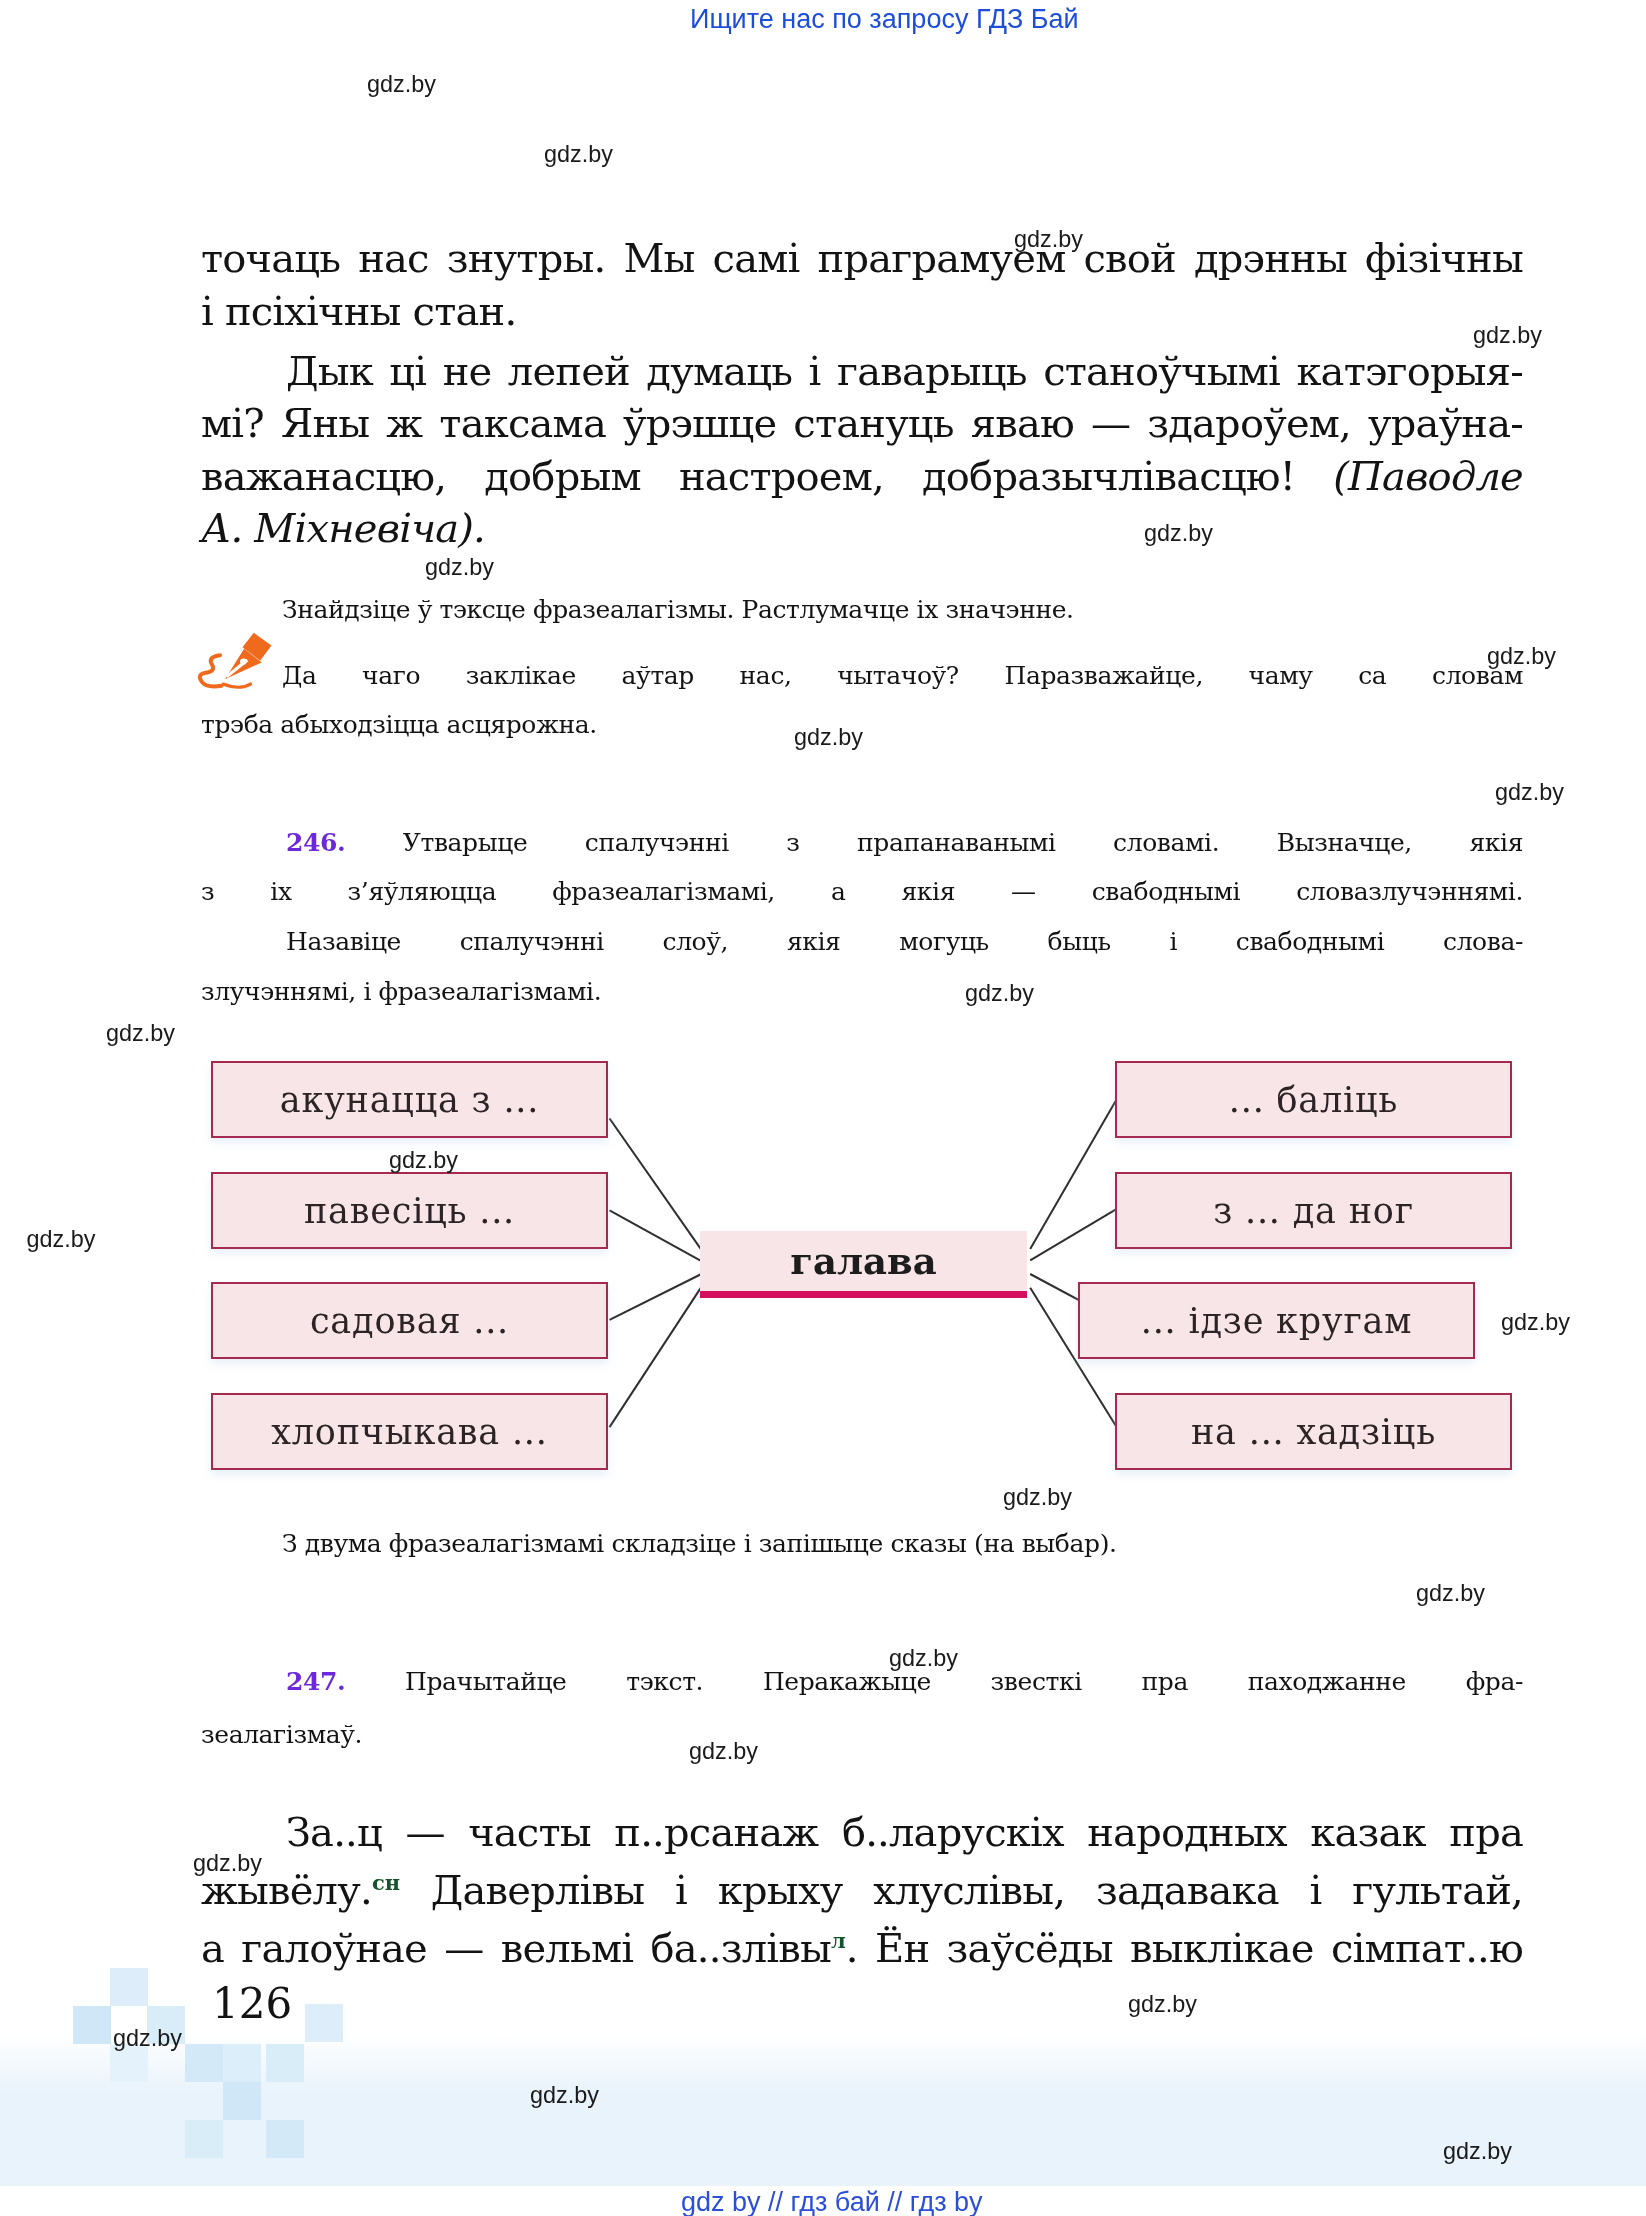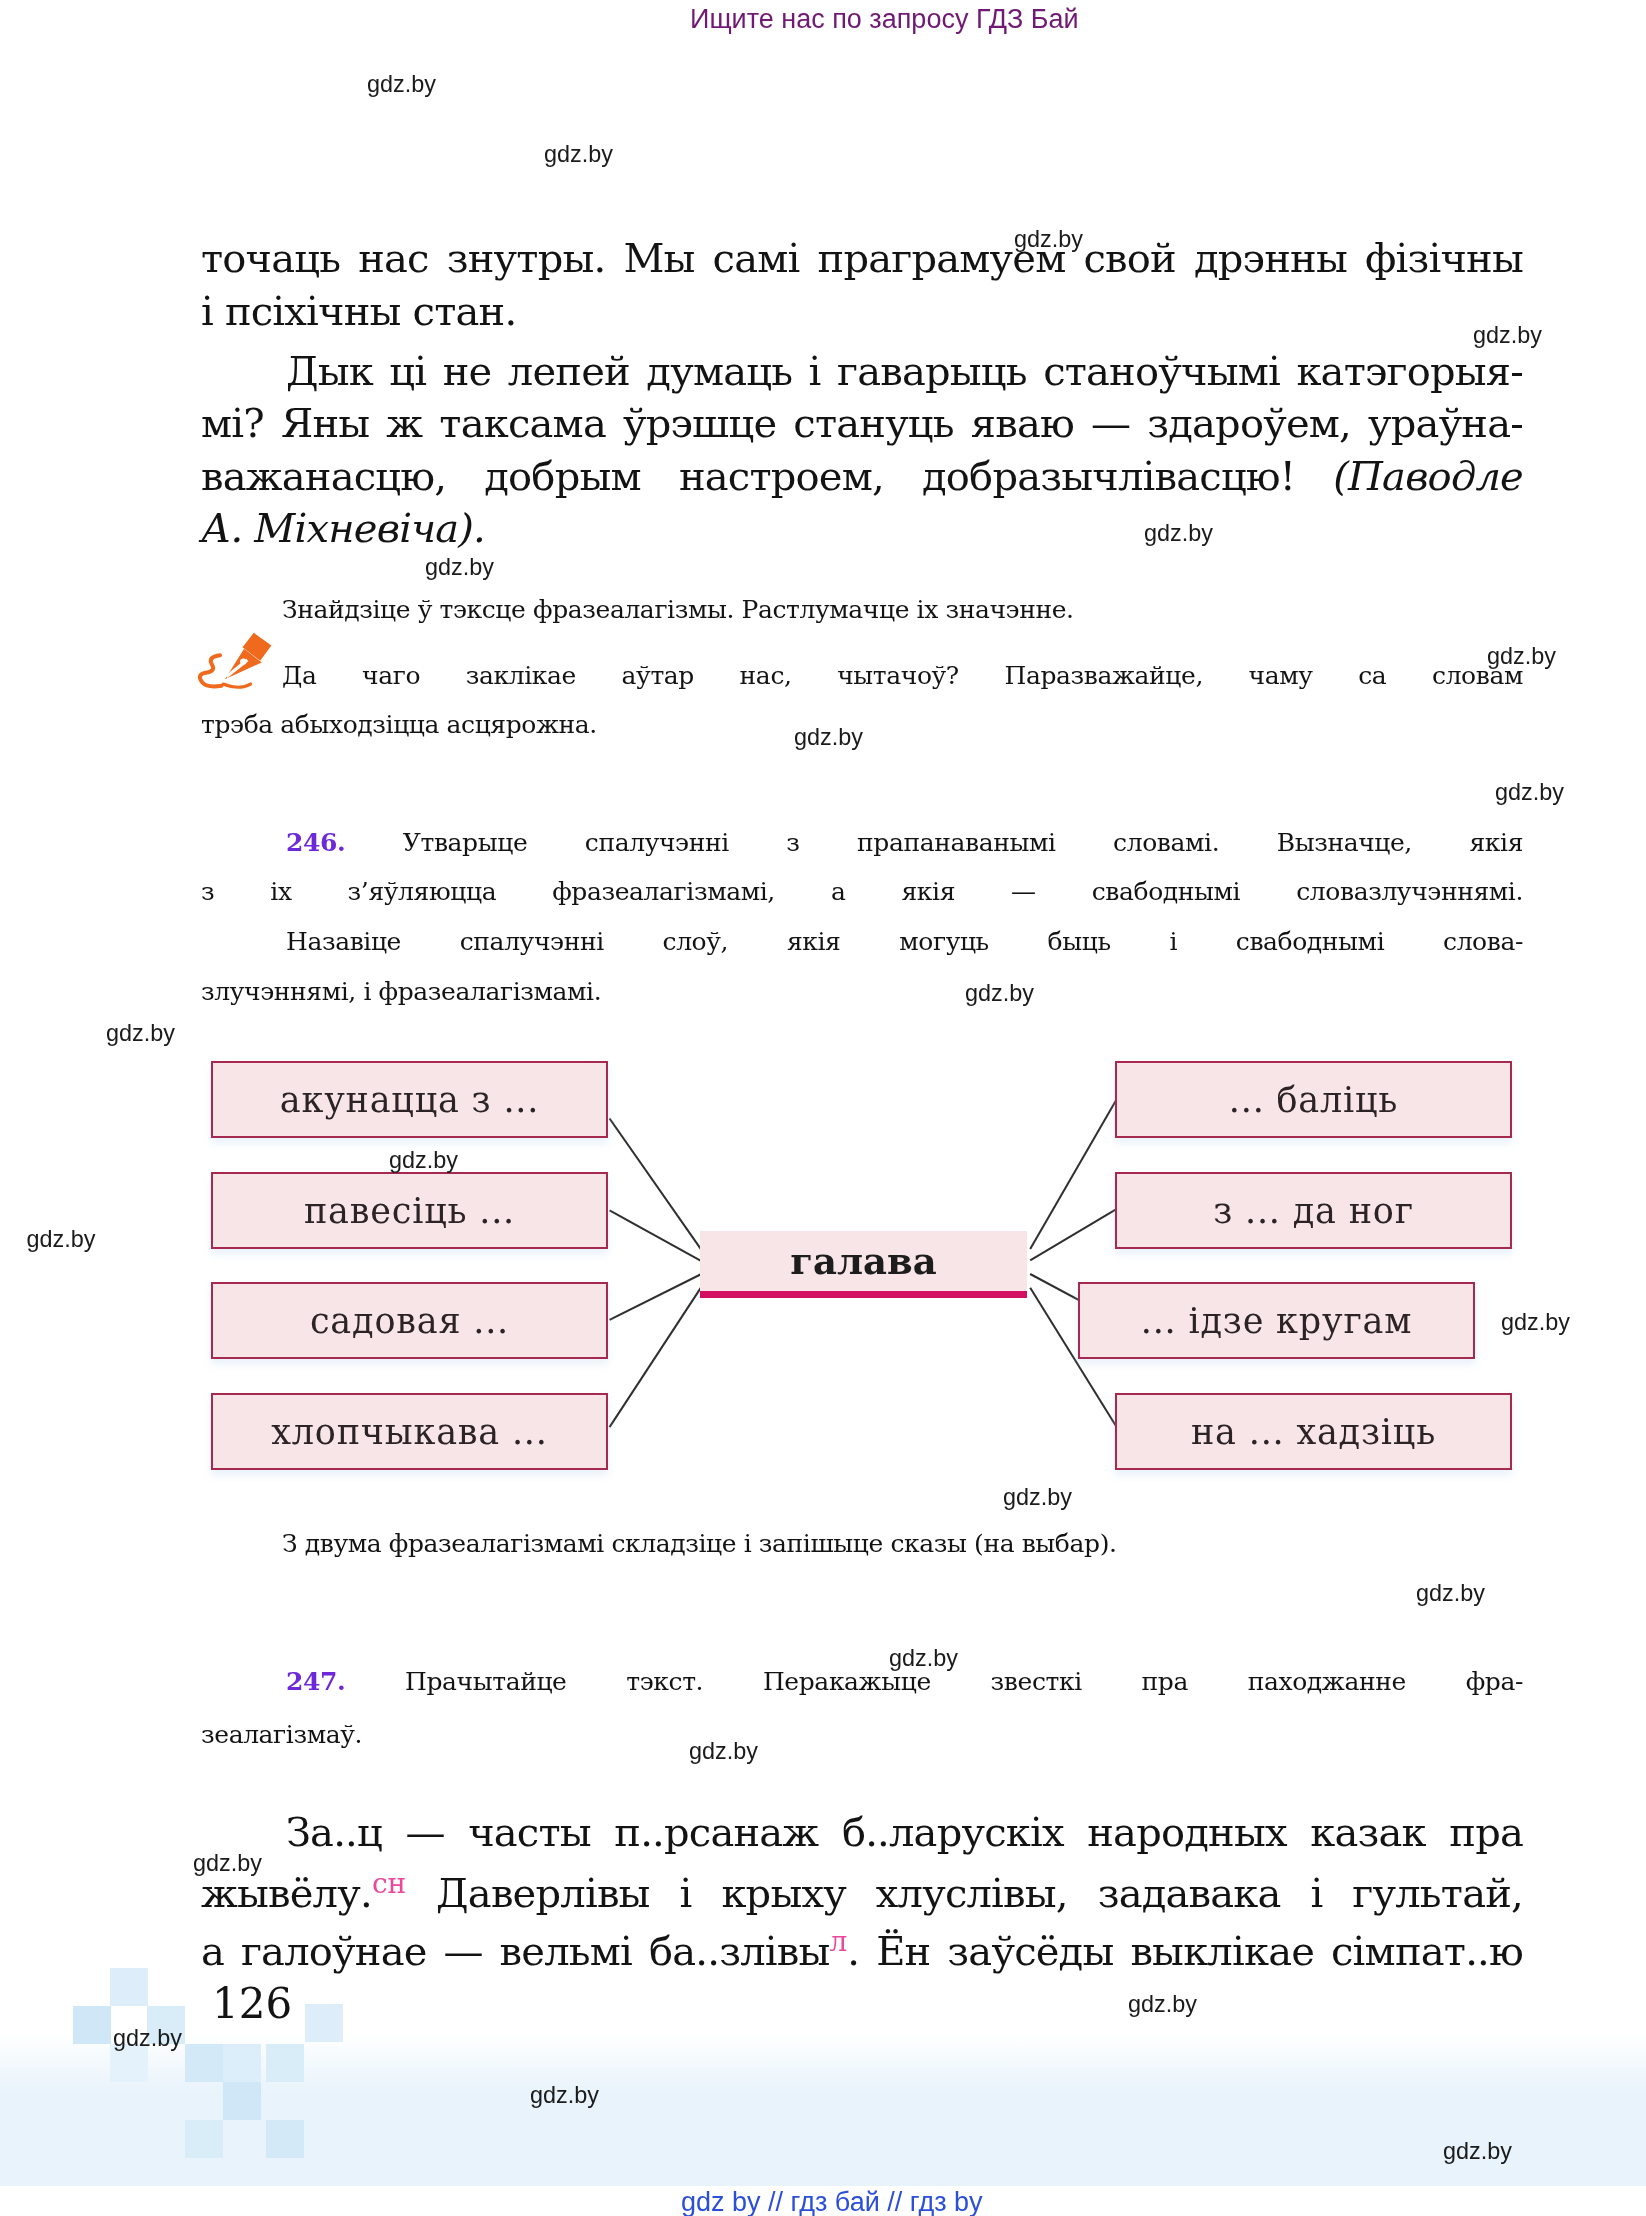--- a/index.html
+++ b/index.html
@@ -6,37 +6,37 @@
   body{
     width:1647px;height:2216px;position:relative;background:#ffffff;
     font-family:"DejaVu Serif",serif;overflow:hidden;
   }
   .wm{position:absolute;font:23.4px "Liberation Sans",sans-serif;color:#1b1b1b;white-space:nowrap}
   .ln{position:absolute;color:#131313;font-size:40px;line-height:1.12;letter-spacing:-0.8px;white-space:nowrap}
   .just{white-space:normal;text-align:justify;text-align-last:justify}
   .sm{font-size:25px;letter-spacing:-0.4px}
   .it{font-style:italic}
   .num{color:#6d28d9;font-weight:bold}
-  .sup{font-size:28px;color:#ec4899;font-weight:normal;vertical-align:super;letter-spacing:0}
+  .sup{font-size:21px;color:#14532d;font-weight:bold;vertical-align:super;letter-spacing:0}
   .box{
     position:absolute;width:393px;height:73px;background:#f8e5e7;border:2.4px solid #a62950;
     display:flex;align-items:center;justify-content:center;
     font-size:35px;color:#2b2326;letter-spacing:0.8px;
     box-shadow:0 4.8px 8px rgba(180,210,235,.30);
   }
   .center-box{
     position:absolute;left:700px;top:1231px;width:327px;height:60px;background:#f8e5e7;
     border-bottom:7.3px solid #d40f62;display:flex;align-items:center;justify-content:center;
     font-size:37px;font-weight:bold;color:#1d1d1d;
   }
   .sq{position:absolute;width:38px;height:38px}
   #band{position:absolute;left:0;top:2033px;width:1647px;height:153px;
     background:linear-gradient(180deg,rgba(232,243,251,0) 0%,#e8f3fb 40%,#e8f3fb 100%)}
   #footer-line{position:absolute;left:681px;top:2187px;font:27px "Liberation Sans",sans-serif;color:#2b4fd8;white-space:nowrap}
-  #green-header{position:absolute;left:690px;top:4px;font:27px "Liberation Sans",sans-serif;color:#701a75;white-space:nowrap}
+  #green-header{position:absolute;left:690px;top:4px;font:27px "Liberation Sans",sans-serif;color:#1d4ed8;white-space:nowrap}
   #page-number{position:absolute;left:212px;top:1979px;font-size:42px;color:#131313}
   svg.overlay{position:absolute;left:0;top:0;pointer-events:none}
 </style>
 </head>
 <body>
 
 <div id="green-header">Ищите нас по запросу ГДЗ Бай</div>
 
 <svg class="overlay" width="1647" height="2216" viewBox="0 0 2043 2750">
   <g stroke="#2f2f2f" stroke-width="2.5">

